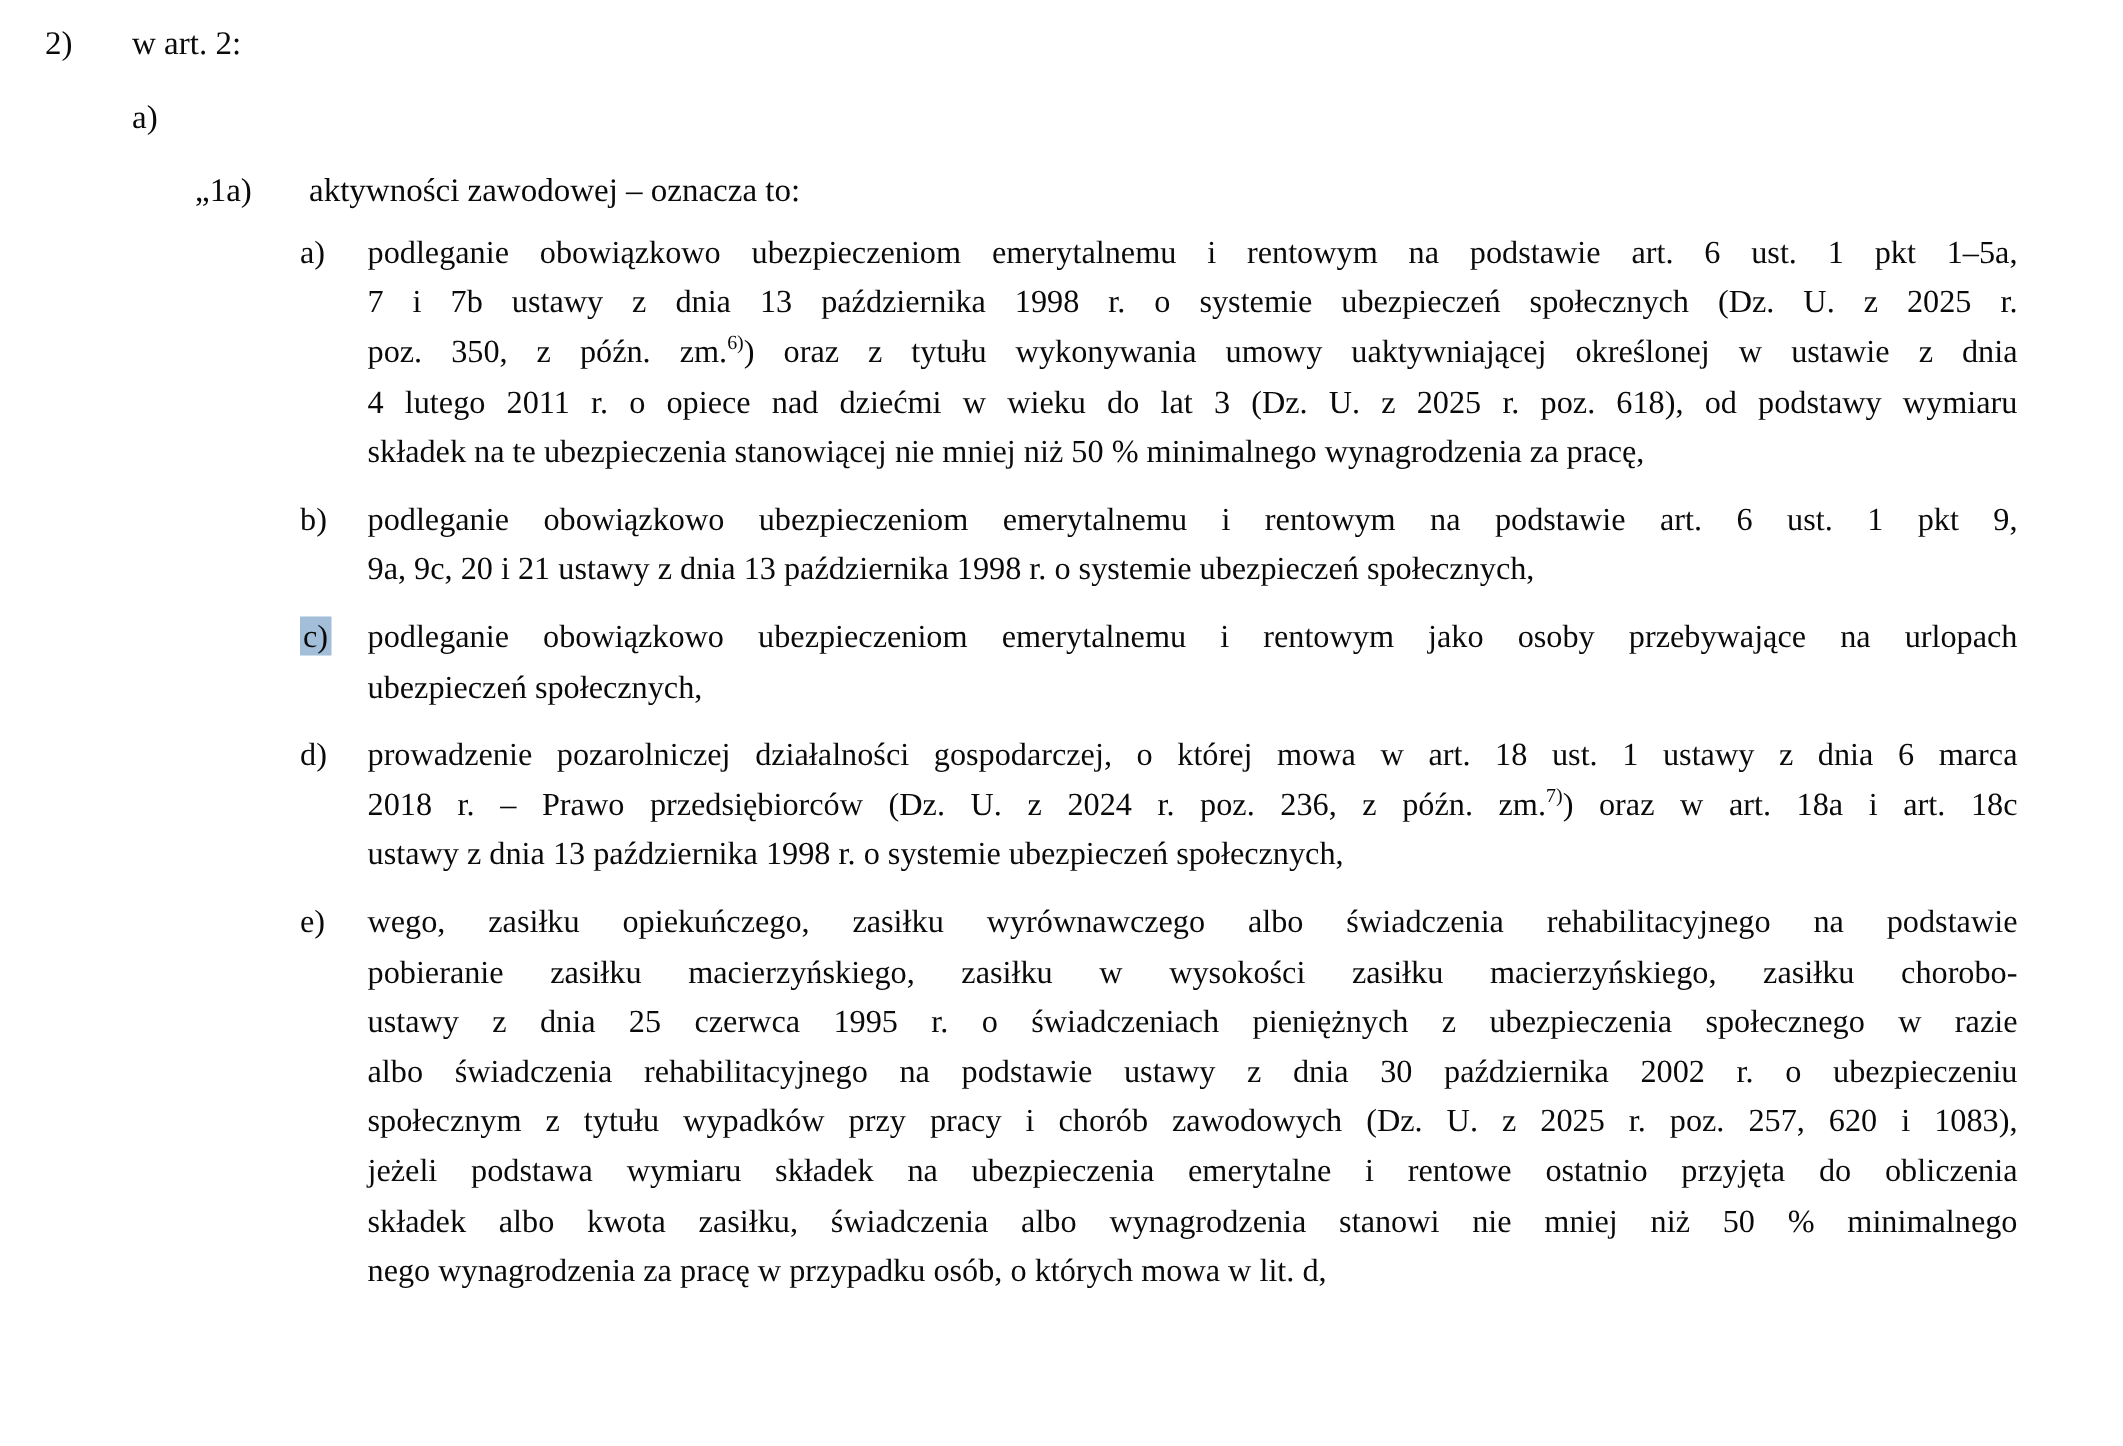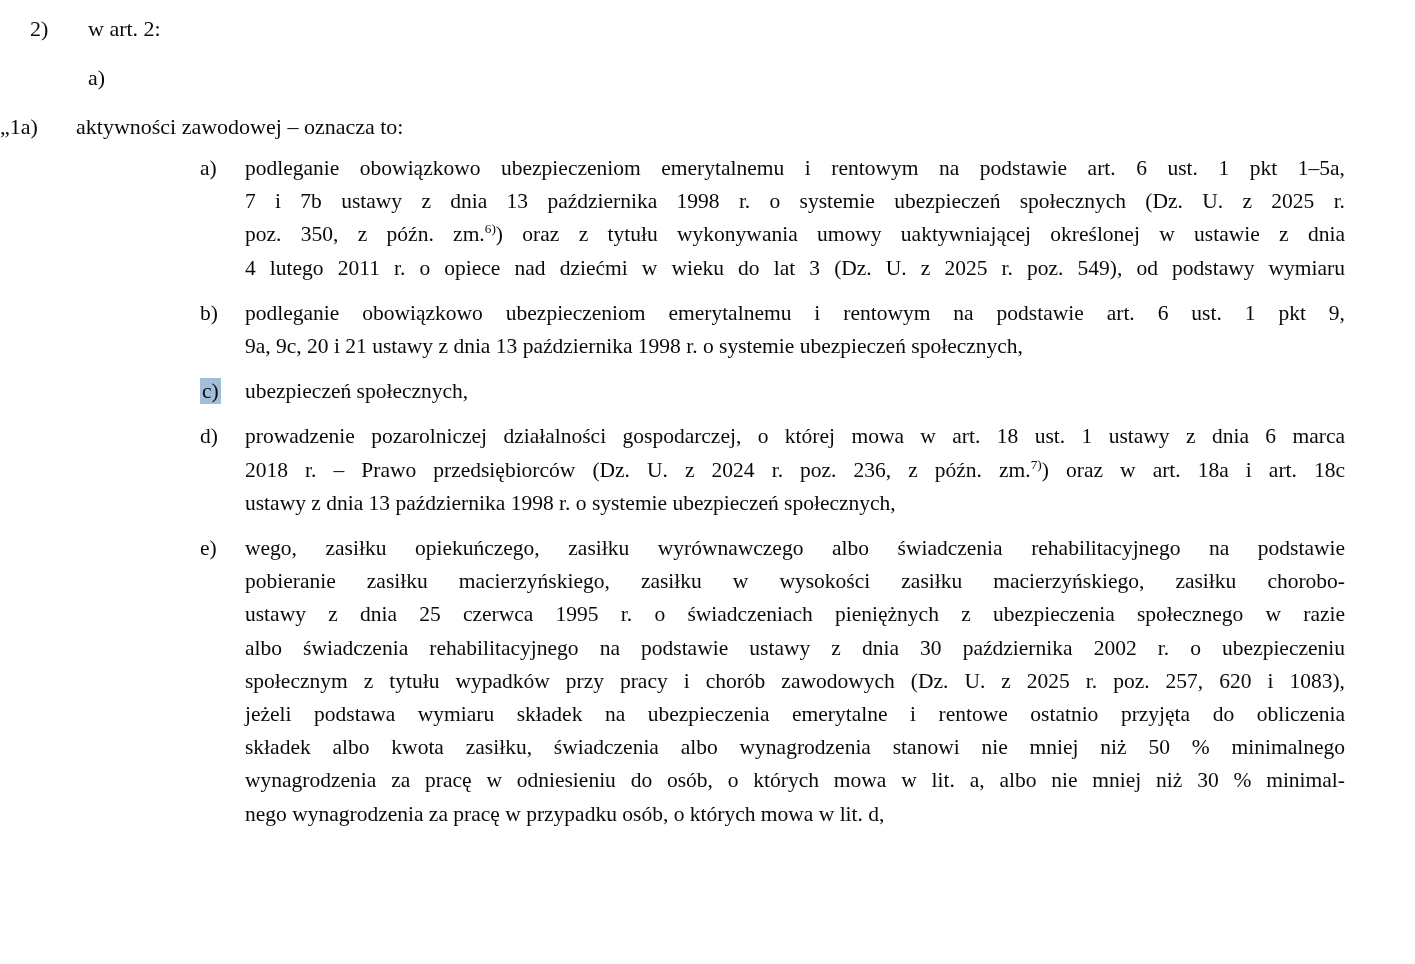--- a/index.html
+++ b/index.html
@@ -19,21 +19,21 @@
   .h-row {
     display: flex;
     font-size: 22px;
     line-height: 34px;
     white-space: nowrap;
   }
   #h1 { padding-left: 30px; margin-top: 12px; }
   #h1 .marker { width: 58px; flex: none; }
   #h2 { padding-left: 88px; margin-top: 15px; }
   #h2 .marker { width: 42px; flex: none; }
-  #h3 { margin-top: 15px; }
+  #h3 { padding-left: 130px; margin-top: 15px; }
   #h3 .marker { width: 76px; flex: none; }
   #items { margin-top: 8px; }
   .item {
     display: flex;
     padding-left: 200px;
     margin-bottom: 12px;
     font-size: 21.5px;
   }
   .item .marker {
     width: 45px;
@@ -75,33 +75,35 @@
     <span>aktywności zawodowej – oznacza to:</span>
   </div>
 
   <div id="items">
       <div class="item">
         <span class="marker"><span>a)</span></span>
         <div class="lines">
           <div class="line just">podleganie obowiązkowo ubezpieczeniom emerytalnemu i rentowym na podstawie art. 6 ust. 1 pkt 1–5a,</div>
           <div class="line just">7 i 7b ustawy z dnia 13 października 1998 r. o systemie ubezpieczeń społecznych (Dz. U. z 2025 r.</div>
           <div class="line just">poz. 350, z późn. zm.<sup>6)</sup>) oraz z tytułu wykonywania umowy uaktywniającej określonej w ustawie z dnia</div>
-          <div class="line just">4 lutego 2011 r. o opiece nad dziećmi w wieku do lat 3 (Dz. U. z 2025 r. poz. 549), od podstawy wymiaru</div>
+          <div class="line just">4 lutego 2011 r. o opiece nad dziećmi w wieku do lat 3 (Dz. U. z 2025 r. poz. 618), od podstawy wymiaru</div>
+          <div class="line">składek na te ubezpieczenia stanowiącej nie mniej niż 50 % minimalnego wynagrodzenia za pracę,</div>
         </div>
       </div>
       <div class="item">
         <span class="marker"><span>b)</span></span>
         <div class="lines">
           <div class="line just">podleganie obowiązkowo ubezpieczeniom emerytalnemu i rentowym na podstawie art. 6 ust. 1 pkt 9,</div>
           <div class="line">9a, 9c, 20 i 21 ustawy z dnia 13 października 1998 r. o systemie ubezpieczeń społecznych,</div>
         </div>
       </div>
       <div class="item">
         <span class="marker"><span class="hl" style="background: rgb(162, 190, 216);">c)</span></span>
         <div class="lines">
+          <div class="line just">podleganie obowiązkowo ubezpieczeniom emerytalnemu i rentowym jako osoby przebywające na urlopach</div>
           <div class="line">ubezpieczeń społecznych,</div>
         </div>
       </div>
       <div class="item">
         <span class="marker"><span>d)</span></span>
         <div class="lines">
           <div class="line just">prowadzenie pozarolniczej działalności gospodarczej, o której mowa w art. 18 ust. 1 ustawy z dnia 6 marca</div>
           <div class="line just">2018 r. – Prawo przedsiębiorców (Dz. U. z 2024 r. poz. 236, z późn. zm.<sup>7)</sup>) oraz w art. 18a i art. 18c</div>
           <div class="line">ustawy z dnia 13 października 1998 r. o systemie ubezpieczeń społecznych,</div>
         </div>
@@ -109,19 +111,18 @@
       <div class="item">
         <span class="marker"><span>e)</span></span>
         <div class="lines">
           <div class="line just">wego, zasiłku opiekuńczego, zasiłku wyrównawczego albo świadczenia rehabilitacyjnego na podstawie</div>
           <div class="line just">pobieranie zasiłku macierzyńskiego, zasiłku w wysokości zasiłku macierzyńskiego, zasiłku chorobo-</div>
           <div class="line just">ustawy z dnia 25 czerwca 1995 r. o świadczeniach pieniężnych z ubezpieczenia społecznego w razie</div>
           <div class="line just">albo świadczenia rehabilitacyjnego na podstawie ustawy z dnia 30 października 2002 r. o ubezpieczeniu</div>
           <div class="line just">społecznym z tytułu wypadków przy pracy i chorób zawodowych (Dz. U. z 2025 r. poz. 257, 620 i 1083),</div>
           <div class="line just">jeżeli podstawa wymiaru składek na ubezpieczenia emerytalne i rentowe ostatnio przyjęta do obliczenia</div>
           <div class="line just">składek albo kwota zasiłku, świadczenia albo wynagrodzenia stanowi nie mniej niż 50 % minimalnego</div>
-          <div class="line just">wynagrodzenia za pracę w odniesieniu do osób, o których mowa w lit. a, albo nie mniej niż 30 % minimal-</div>
           <div class="line">nego wynagrodzenia za pracę w przypadku osób, o których mowa w lit. d,</div>
         </div>
       </div>
     </div>
 
 </div>
 
 </body></html>

